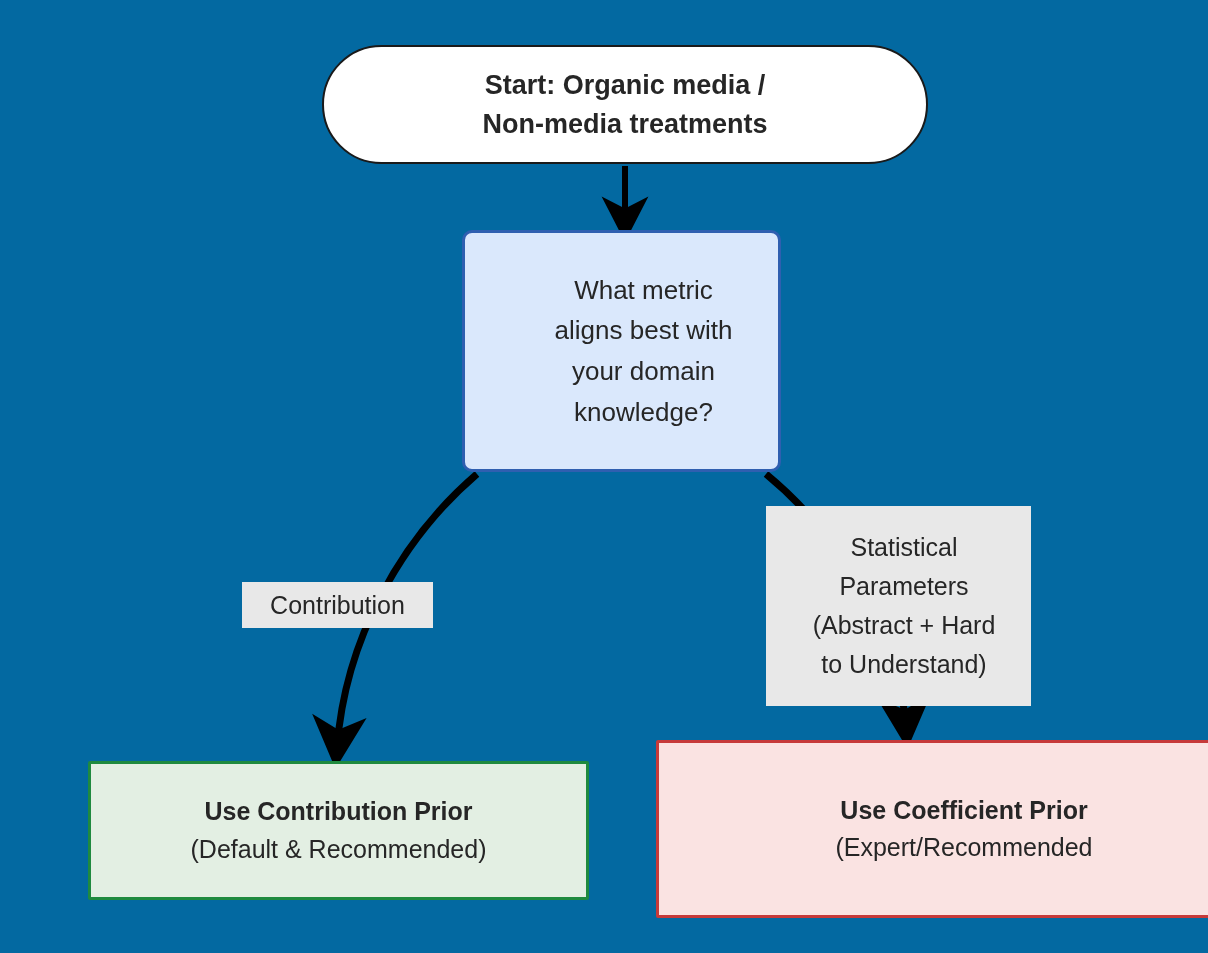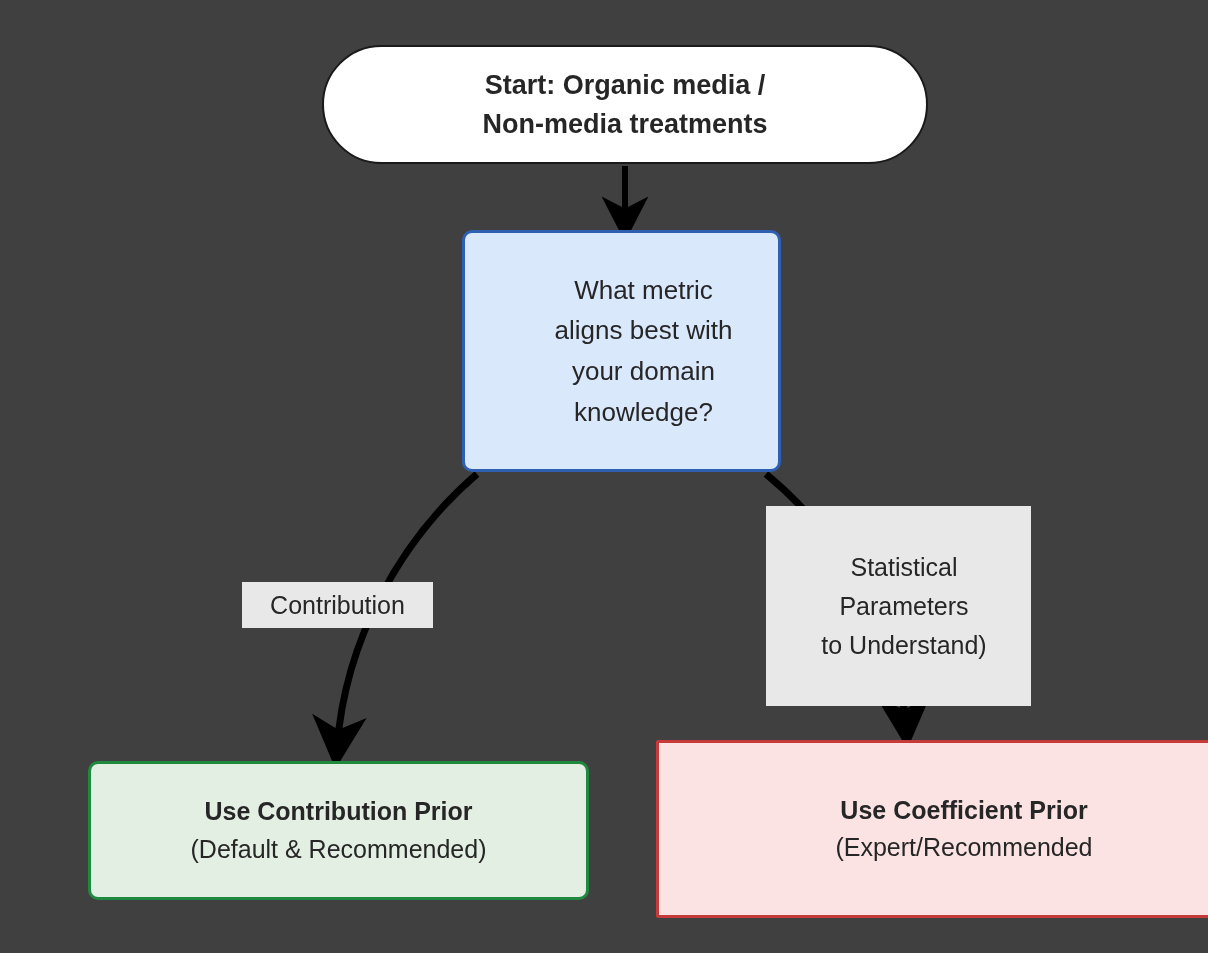--- a/index.html
+++ b/index.html
@@ -9,21 +9,21 @@
     background: #ffffff;
   }
   body {
     font-family: "Liberation Sans", sans-serif;
     -webkit-font-smoothing: antialiased;
   }
   #canvas {
     position: relative;
     width: 1208px;
     height: 953px;
-    background: #404040;
+    background: #0369a1;
     overflow: hidden;
   }
   #edges {
     position: absolute;
     left: 0;
     top: 0;
     width: 1208px;
     height: 953px;
   }
 
@@ -70,21 +70,21 @@
   }
 
   
   .node-outcome-green {
     left: 88px;
     top: 761px;
     width: 501px;
     height: 139px;
     background: #e3efe3;
     border: 3px solid #1f8a3f;
-    border-radius: 10px;
+    border-radius: 2px;
     font-size: 25px;
     line-height: 1.5;
     z-index: 3;
   }
   .node-outcome-red {
     left: 656px;
     top: 740px;
     width: 616px;
     height: 178px;
     background: #fae3e2;
@@ -162,20 +162,21 @@
     <span>knowledge?</span>
   </div>
 
   <div class="edge-label edge-label-left">
     <span class="lbl-line">Contribution</span>
   </div>
 
   <div class="edge-label edge-label-right">
     <span class="lbl-line">Statistical</span>
     <span class="lbl-line">Parameters</span>
+    <span class="lbl-line">(Abstract + Hard</span>
     <span class="lbl-line">to Understand)</span>
   </div>
 
   <div class="node node-outcome-green">
     <span class="outcome-title">Use Contribution Prior</span>
     <span class="outcome-sub">(Default &amp; Recommended)</span>
   </div>
 
   <div class="node node-outcome-red">
     <span class="outcome-title">Use Coefficient Prior</span>

